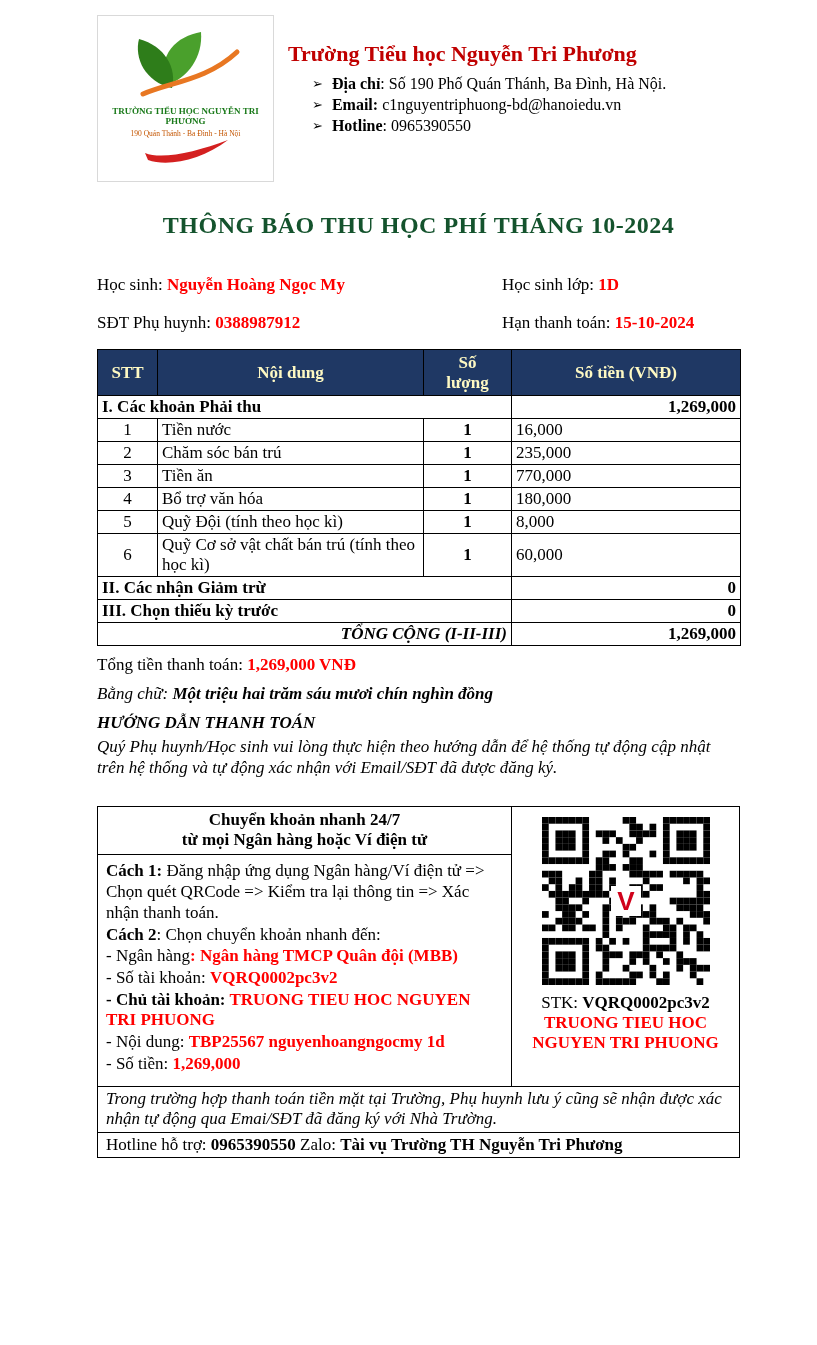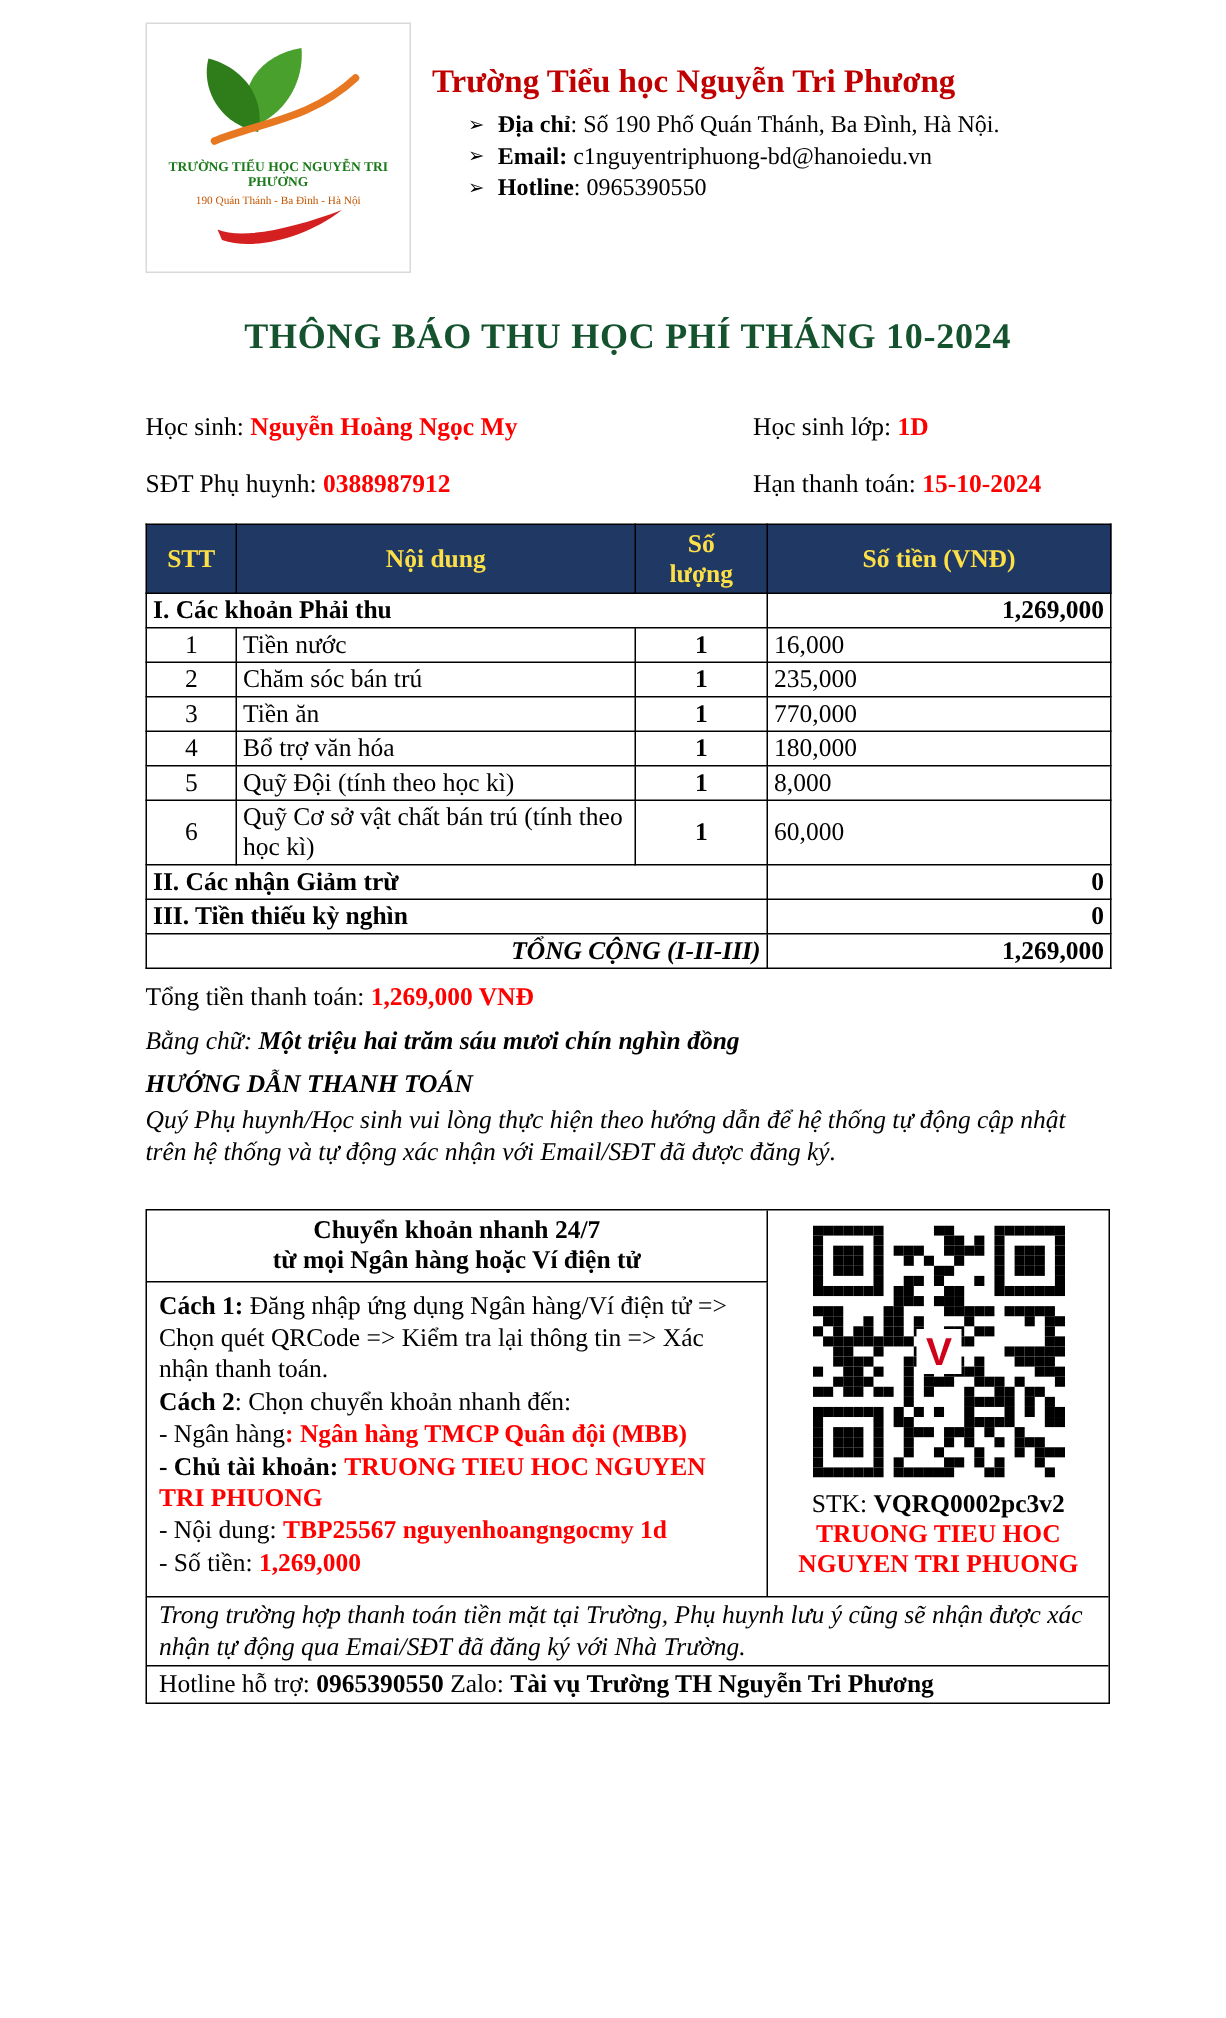--- a/index.html
+++ b/index.html
@@ -30,21 +30,21 @@
   }
 
   
   .student-grid { display: grid; grid-template-columns: 405px 238px; row-gap: 18px; margin-top: 36px; }
   .red { color: #ff0000; font-weight: bold; }
   .due-cell { width: 195px; line-height: 1.15; }
 
   
   table.fee { border-collapse: collapse; width: 643px; margin-top: 16px; table-layout: fixed; }
   .fee th, .fee td { border: 1px solid #000; padding: 1px 4px; font-size: 17px; }
-  .fee thead th { background: #1f3864; color: #fde047; text-align: center; font-weight: bold; padding: 3px 2px; }
+  .fee thead th { background: #1f3864; color: #fef9c3; text-align: center; font-weight: bold; padding: 3px 2px; }
   .qty-head { max-width: 54px; margin: 0 auto; line-height: 1.15; }
   .c1 { width: 60px; } .c2 { width: 266px; } .c3 { width: 88px; } .c4 { width: 229px; }
   .ctr { text-align: center; }
   .cnt { text-align: left; padding-left: 8px; }
   .qty { text-align: center; font-weight: bold; }
   .amt { text-align: left; }
   .sec td { font-weight: bold; }
   .sec-label { text-align: left; padding-left: 6px; }
   .sec-amt { text-align: right; padding-right: 4px; font-weight: bold; }
   .total-label { font-style: italic; font-weight: bold; text-align: right; padding-right: 78px; }
@@ -182,21 +182,21 @@
         <td class="ctr">6</td>
         <td class="cnt">Quỹ Cơ sở vật chất bán trú (tính theo học kì)</td>
         <td class="qty">1</td>
         <td class="amt">60,000</td>
       </tr>
       <tr class="sec">
         <td colspan="3" class="sec-label">II. Các nhận Giảm trừ</td>
         <td class="sec-amt">0</td>
       </tr>
       <tr class="sec">
-        <td colspan="3" class="sec-label">III. Tiền thiếu kỳ nghìn</td>
+        <td colspan="3" class="sec-label">III. Chọn thiếu kỳ trước</td>
         <td class="sec-amt">0</td>
       </tr>
       <tr>
         <td colspan="3" class="total-label">TỔNG CỘNG (I-II-III)</td>
         <td class="sec-amt">1,269,000</td>
       </tr>
     </tbody>
   </table>
 
   <div class="line">
@@ -212,20 +212,21 @@
 
   <div class="paybox">
     <div class="pb-title">
       <div>Chuyển khoản nhanh 24/7</div>
       <div>từ mọi Ngân hàng hoặc Ví điện tử</div>
     </div>
     <div class="pb-instr">
       <div><b>Cách 1:</b><span> Đăng nhập ứng dụng Ngân hàng/Ví điện tử =&gt; Chọn quét QRCode =&gt; Kiểm tra lại thông tin =&gt; Xác nhận thanh toán.</span></div>
       <div><b>Cách 2</b><span>: Chọn chuyển khoản nhanh đến:</span></div>
       <div><span>- Ngân hàng</span><span class="red">: Ngân hàng TMCP Quân đội (MBB)</span></div>
+      <div><span>- Số tài khoản: </span><span class="red">VQRQ0002pc3v2</span></div>
       <div><b>- Chủ tài khoản: </b><span class="red">TRUONG TIEU HOC NGUYEN TRI PHUONG</span></div>
       <div><span>- Nội dung: </span><span class="red">TBP25567 nguyenhoangngocmy 1d</span></div>
       <div><span>- Số tiền: </span><span class="red">1,269,000</span></div>
     </div>
     <div class="pb-qr">
       <div class="qr"><svg width="168" height="168" xmlns="http://www.w3.org/2000/svg">
             <rect width="168" height="168" fill="#fff"></rect>
             <g fill="#000">
               <rect x="80.64" y="0" width="6.72" height="6.72"></rect>
               <rect x="87.36" y="0" width="6.72" height="6.72"></rect>

